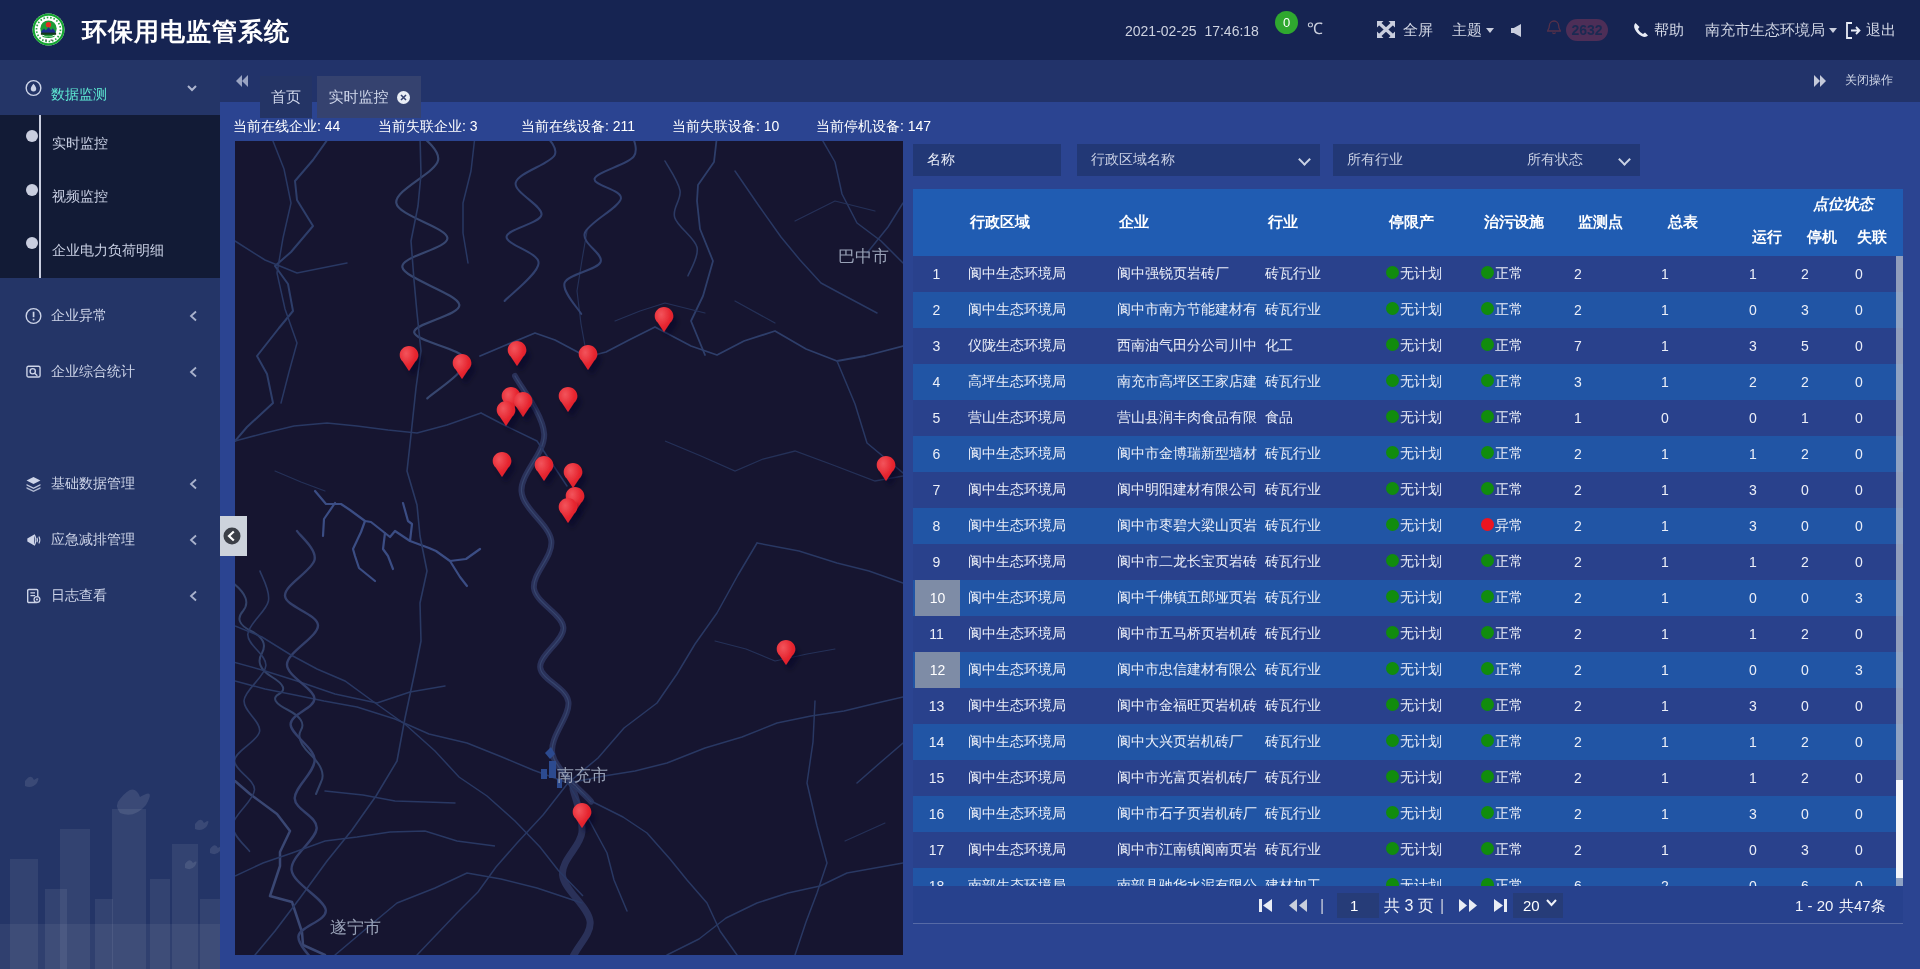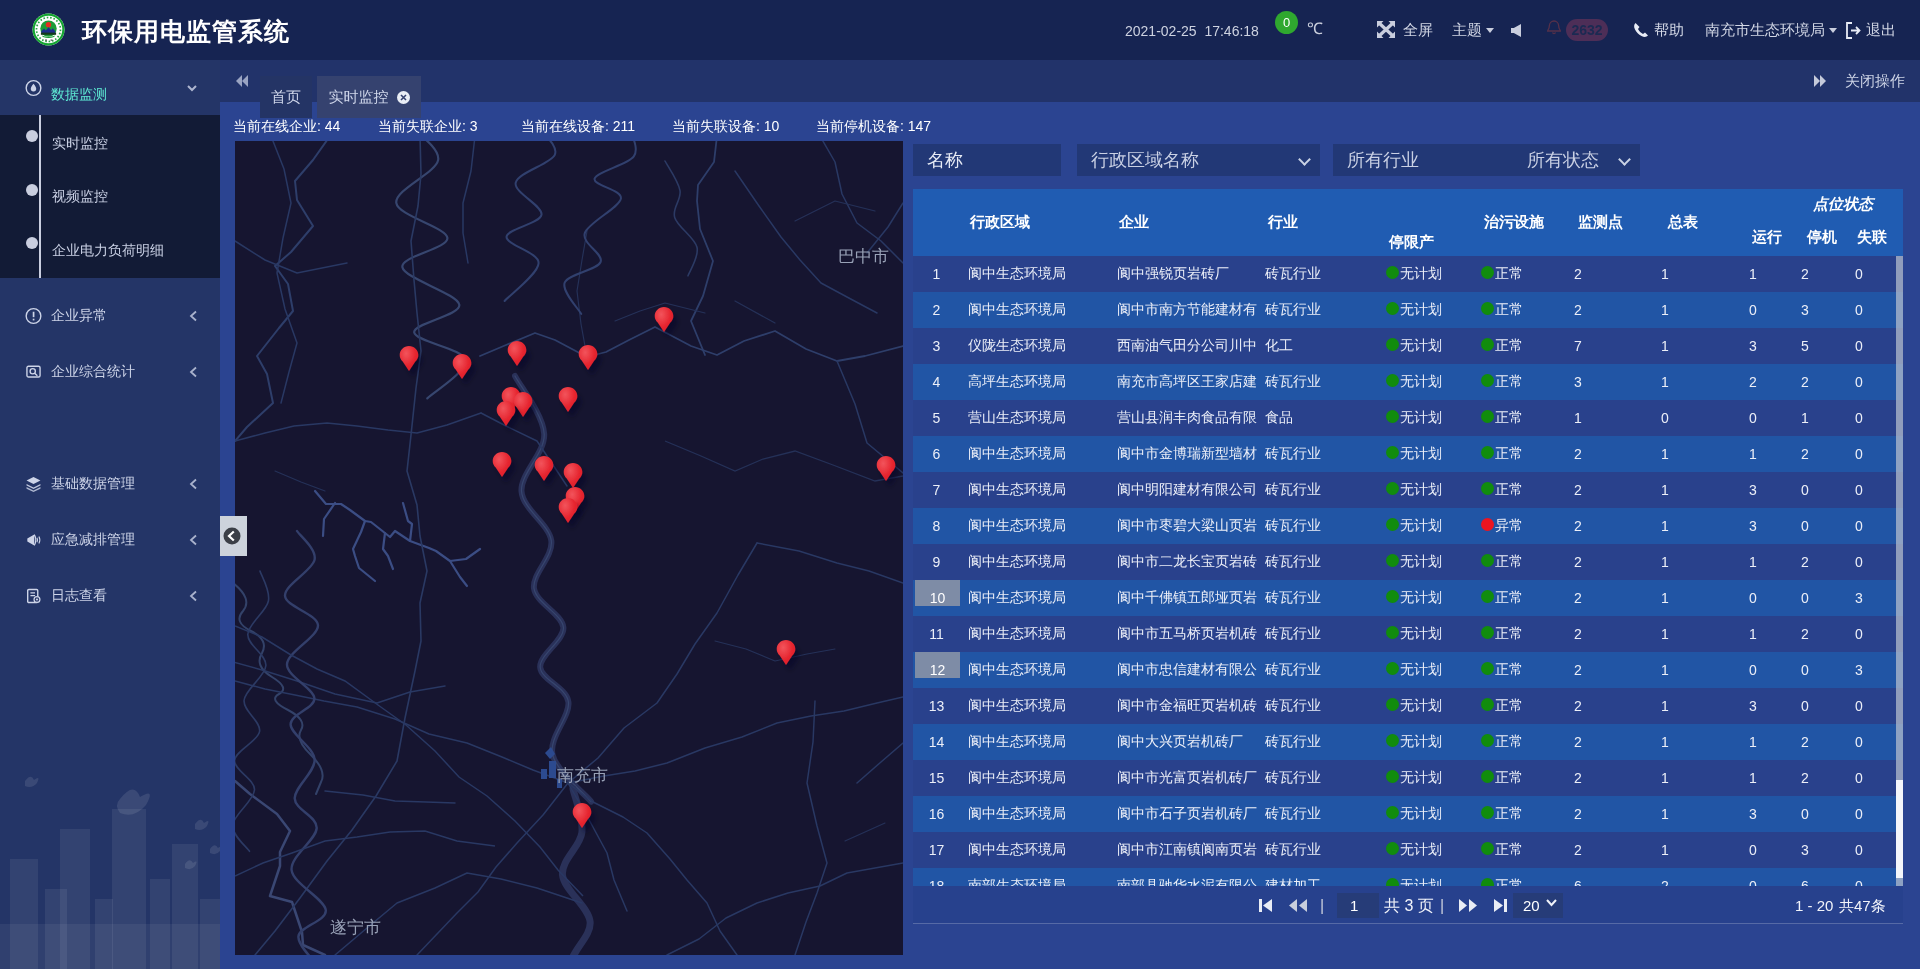--- a/index.html
+++ b/index.html
@@ -31,34 +31,34 @@
 
 #tabbar { position:absolute; left:220px; top:60px; width:1700px; height:42px; background:#22336A; z-index:10; }
 .tab { position:absolute; top:0; height:42px; color:#CFD6EA; font-size:15px; text-align:center; line-height:42px;margin-top:16px; }
 
 #content { position:absolute; left:220px; top:102px; width:1700px; height:867px; background:#2B4491; }
 .stat { position:absolute; top:16px; color:#FFF; font-size:14px; }
 
 #map { position:absolute; left:15px; top:39px; width:668px; height:814px; background:#161530; }
 
 #rpanel { position:absolute; left:693px; top:0px; width:990px; height:867px; }
-.fbox { position:absolute; top:42px; height:32px; background:#223876; color:#C9D0E4; font-size:18px; }
+.fbox { position:absolute; top:42px; height:32px; background:#223876; color:#C9D0E4; font-size:14px; }
 .fbox .ph { position:absolute; left:14px; top:50%; transform:translateY(-50%); }
 .fchev { position:absolute; right:11px; top:11px; width:9px; height:9px; border-right:2px solid #C9D2E4; border-bottom:2px solid #C9D2E4; transform:rotate(45deg); }
 
 #thead { position:absolute; left:0; top:87px; width:990px; height:67px; background:#205CB2; color:#FFF; font-weight:bold; font-size:15px; }
 #thead .h { position:absolute; top:24px; }
 #thead .h2 { position:absolute; top:39px; }
 #tbody { position:absolute; left:0; top:154px; width:990px; height:630px; overflow:hidden; }
 .row { position:relative; width:990px; height:36px; color:#ECEFF8; font-size:14px; }
 .row.odd { background:#29418C; }
 .row.even { background:#2155A5; }
 .row > span { position:absolute; top:50%; transform:translateY(-50%); white-space:nowrap; }
 .rnum { left:0; width:47px; text-align:center; }
-.numcell-g { position:absolute; left:2px; top:0; width:45px; height:26px; background:#7E8CA6; color:#FFF; text-align:center; line-height:36px; }
+.numcell-g { position:absolute; left:2px; top:0; width:45px; height:36px; background:#7E8CA6; color:#FFF; text-align:center; line-height:36px; }
 .c1 { left:55px; } .c2 { left:204px; } .c3 { left:352px; }
 .c4 { left:473px; } .c5 { left:568px; }
 .c6 { left:661px; } .c7 { left:748px; } .c8 { left:836px; } .c9 { left:888px; } .c10 { left:942px; }
 .gdot,.rdot { display:inline-block; width:13px; height:13px; border-radius:50%; vertical-align:-1px; margin-right:1px; }
 .gdot { background:#118C0D; }
 .rdot { background:#EC1420; }
 
 #sctrack { position:absolute; left:983px; top:154px; width:7px; height:630px; background:rgba(185,192,206,0.72); }
 #scthumb { position:absolute; left:0px; top:524px; width:7px; height:98px; background:#F4F6FA; }
 
@@ -226,21 +226,21 @@
         <circle cx="6.5" cy="6.5" r="6.5" fill="#E9EDF5"></circle>
         <path d="M4 4 l5 5 M9 4 l-5 5" stroke="#35426F" stroke-width="1.6"></path>
       </svg>
   </div>
   <svg class="abs" style="left:1592px; top:13px;" width="16" height="16" viewBox="0 0 16 16">
     <g fill="#C5CADA">
         <path d="M2 2 l6 6 -6 6 z"></path>
         <path d="M8 2 l6 6 -6 6 z"></path>
       </g>
   </svg>
-  <div class="abs" style="left:1625px; top:12px; color:#CDD4E6; font-size:15px;">关闭操作</div>
+  <div class="abs" style="left:1625px; top:12px; color:#CDD4E6; font-size:12px;">关闭操作</div>
 </div>
 
 <div id="content">
   <div class="stat" style="left:13px;">当前在线企业: 44</div>
   <div class="stat" style="left:158px;">当前失联企业: 3</div>
   <div class="stat" style="left:301px;">当前在线设备: 211</div>
   <div class="stat" style="left:452px;">当前失联设备: 10</div>
   <div class="stat" style="left:596px;">当前停机设备: 147</div>
 
   <div id="map">
@@ -362,21 +362,21 @@
       </div>
     <div class="fbox" style="left:600px; width:127px;">
         <span class="ph">所有状态</span>
         <div class="fchev"></div>
       </div>
 
     <div id="thead">
       <div class="h" style="left:57px;">行政区域</div>
       <div class="h" style="left:206px;">企业</div>
       <div class="h" style="left:355px;">行业</div>
-      <div class="h" style="left:476px;margin-top:20px;">停限产</div>
+      <div class="h" style="left:476px;">停限产</div>
       <div class="h" style="left:571px;">治污设施</div>
       <div class="h" style="left:665px;">监测点</div>
       <div class="h" style="left:755px;">总表</div>
       <div class="abs" style="left:900px; top:6px; font-style:italic;">点位状态</div>
       <div class="h2" style="left:839px;">运行</div>
       <div class="h2" style="left:894px;">停机</div>
       <div class="h2" style="left:944px;">失联</div>
     </div>
 
     <div id="tbody">

